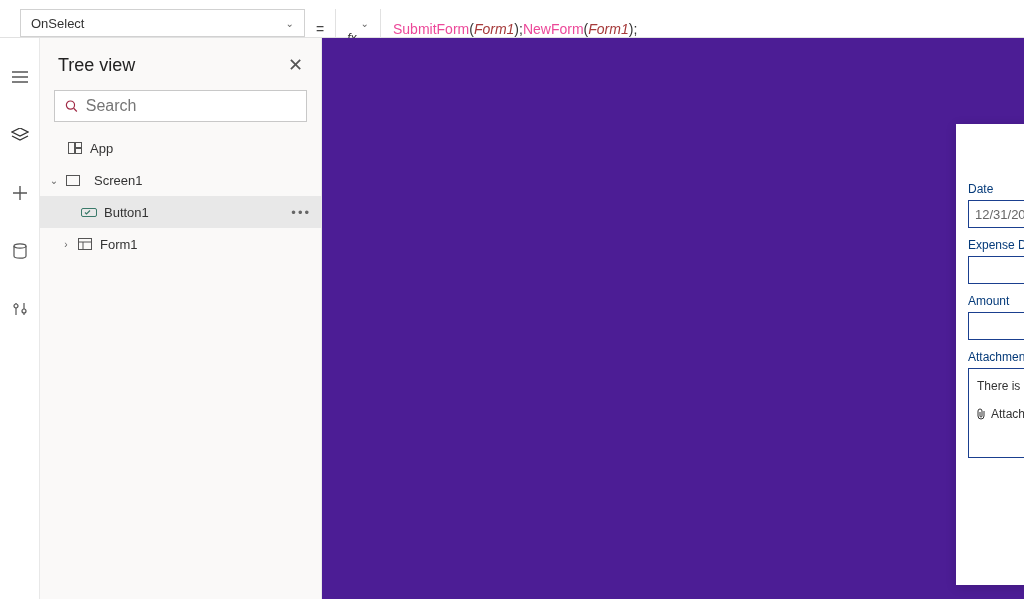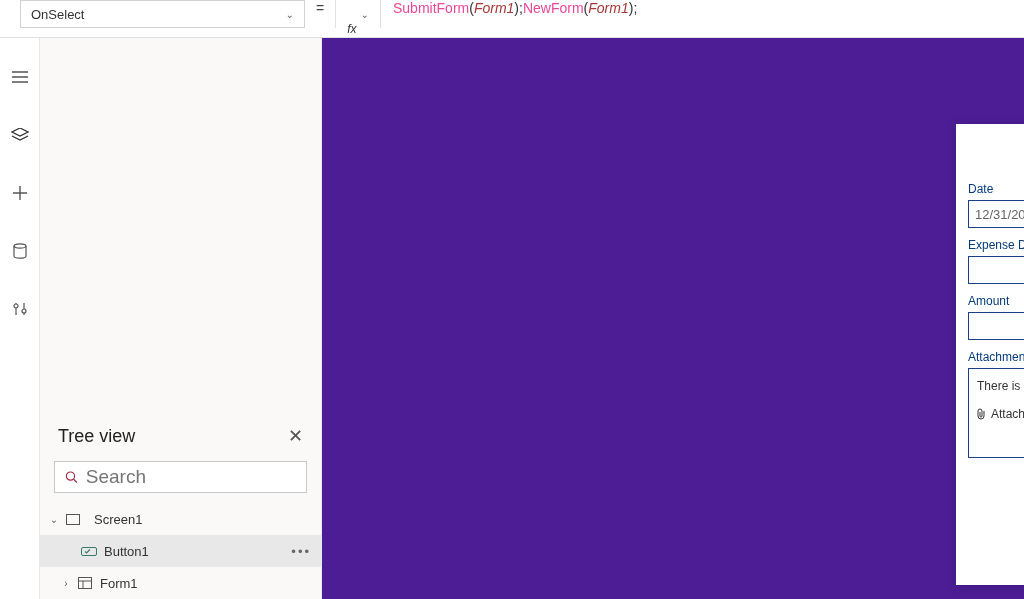--- a/index.html
+++ b/index.html
@@ -1,43 +1,43 @@
 <!DOCTYPE html>
 <html><head>
 <meta charset="utf-8">
 <style>
   * { box-sizing: border-box; margin: 0; padding: 0; font-family: "Segoe UI", Arial, sans-serif; }
   body { width: 1024px; height: 599px; background: #fff; overflow: hidden; position: relative; }
 
   
-  .formula-bar { display: flex; align-items: flex-start; height: 38px; border-bottom: 1px solid #e1e1e1; padding-left: 20px; }
+  .formula-bar { display: flex; align-items: flex-end; height: 38px; border-bottom: 1px solid #e1e1e1; padding-left: 20px; }
   .property-select { width: 285px; height: 28px; border: 1px solid #d1d1d1; display: flex; align-items: center; padding: 0 10px; font-size: 13px; color: #333; justify-content: space-between; }
   .chev { color: #666; font-size: 10px; }
   .equals { width: 30px; text-align: center; font-size: 14px; color: #444; }
   .fx-box { width: 46px; height: 28px; border: 1px solid #e1e1e1; border-top:none; border-bottom:none; display: flex; align-items: center; justify-content: center; font-size: 12px; color: #333; gap:4px;}
   .fx-box .fx { font-style: italic; margin-top: 29px; }
   .formula-code { font-family: Consolas, monospace; font-size: 14px; padding-left: 12px; white-space: pre; }
   .fn { color: #ec4899; }
   .ctl { color: #a63a3a; font-style: italic; }
   .pn { color: #333; }
 
   .main { display: flex; height: calc(100% - 38px); }
 
   
   .rail { width: 40px; border-right: 1px solid #e8e8e8; display: flex; flex-direction: column; align-items: center; padding-top: 30px; gap: 40px; }
   .rail-icon { width: 20px; height: 18px; display:flex; align-items:center; justify-content:center; color:#555; }
 
   
-  .tree-panel { width: 282px; background: #faf9f8; border-right: 1px solid #e8e8e8; display: flex; flex-direction: column; justify-content: flex-end; }
+  .tree-panel { width: 282px; background: #faf9f8; border-right: 1px solid #e8e8e8; display: flex; flex-direction: column; }
   .tree-header { display: flex; align-items: center; justify-content: space-between; padding: 16px 18px 14px; }
   .tree-title { font-size: 18px; font-weight: 400; color: #222; }
   .close-x { font-size: 18px; color: #555; }
   .search-wrap { padding: 0 14px 10px; }
   .search-box { height: 32px; border: 1px solid #c8c8c8; display: flex; align-items: center; padding: 0 10px; gap: 8px; background: #fff;}
-  .search-box input { border: none; outline: none; font-size: 19px; width: 100%; background: transparent; }
+  .search-box input { border: none; outline: none; font-size: 16px; width: 100%; background: transparent; }
   .tree-row { display: flex; align-items: center; height: 32px; font-size: 13px; color: #333; padding-right:10px;}
   .tree-row.selected { background: #e8e8e8; }
   .tree-row .arrow { width: 12px; display:inline-flex; justify-content:center; color:#666; font-size:10px;}
   .tree-row .icon { width: 18px; display:inline-flex; justify-content:center; color:#555;}
   .tree-row .spacer { flex: 1; }
   .more { color: #666; letter-spacing: 2px; }
   .lvl0 { padding-left: 14px; } .lvl1 { padding-left: 8px; } .lvl2 { padding-left: 28px; } .lvl2b { padding-left: 20px; }
 
   
   .canvas { flex: 1; background: #4c1d95; position: relative; }
@@ -110,20 +110,31 @@
     <div class="search-wrap">
       <div class="search-box">
         <svg width="14" height="14" viewBox="0 0 14 14">
             <circle cx="6" cy="6" r="4.5" fill="none" stroke="#a02a45" stroke-width="1.3"></circle>
             <path d="M9.5 9.5 L13 13" stroke="#a02a45" stroke-width="1.3"></path>
           </svg>
         <input type="text" placeholder="Search" style="">
       </div>
     </div>
 
+    <div class="tree-row lvl0">
+      <span class="arrow"></span>
+      <span class="icon">
+        <svg width="14" height="12" viewBox="0 0 14 12">
+            <rect x="0.5" y="0.5" width="6" height="11" fill="none" stroke="#555"></rect>
+            <rect x="7.5" y="0.5" width="6" height="5" fill="none" stroke="#555"></rect>
+            <rect x="7.5" y="6.5" width="6" height="5" fill="none" stroke="#555"></rect>
+          </svg>
+      </span>
+      <span style="margin-left:6px;">App</span>
+    </div>
 
     <div class="tree-row lvl1">
       <span class="arrow">⌄</span>
       <span class="icon" style="margin-left:4px;">
         <svg width="14" height="11" viewBox="0 0 14 11">
             <rect x="0.5" y="0.5" width="13" height="10" fill="none" stroke="#555"></rect>
           </svg>
       </span>
       <span style="margin-left:12px;">Screen1</span>
     </div>

